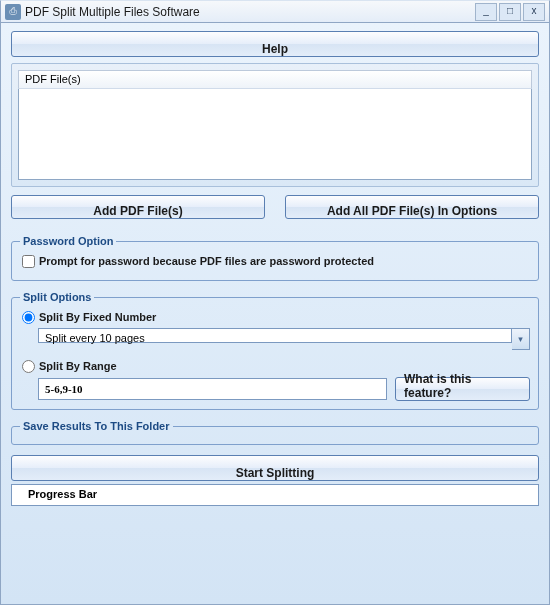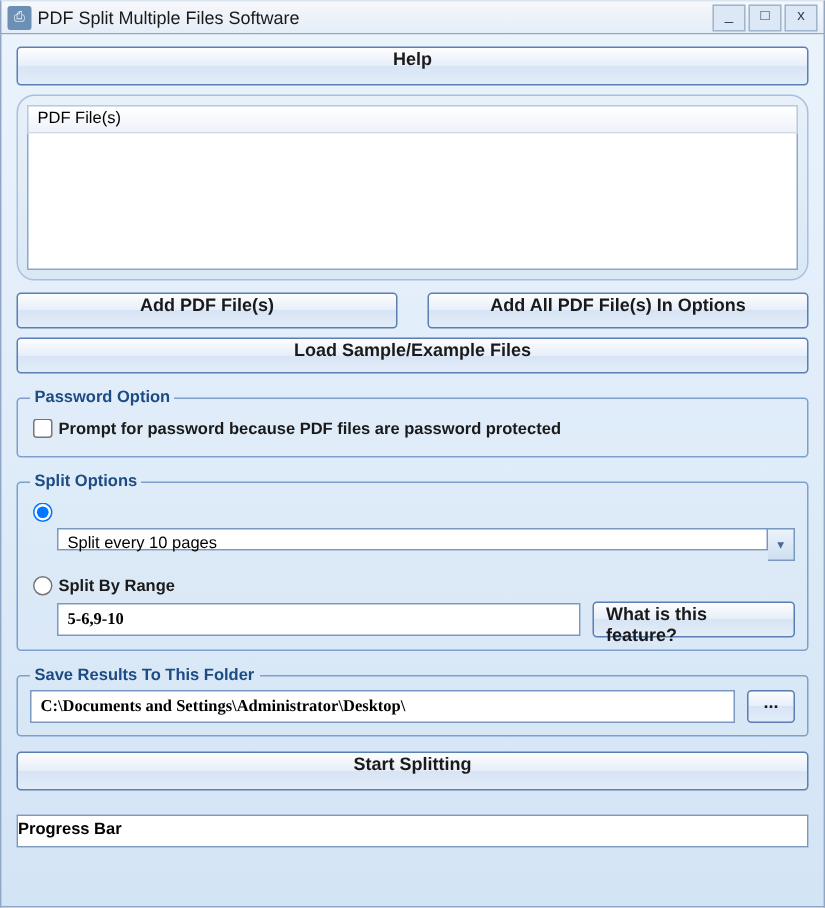--- a/index.html
+++ b/index.html
@@ -2,45 +2,45 @@
 <html><head>
   <meta charset="utf-8">
   <style>
     html,body{margin:0;padding:0;font-family:Tahoma,sans-serif;font-size:11px}
     body{background:#fff;width:550px;height:605px;overflow:hidden}
     .titlebar{height:23px;background:linear-gradient(to bottom,#f6f8fb,#e4edf8);border:1px solid #8fa6c4;border-top:1px solid #d9e4f1;display:flex;align-items:center;padding:0 4px;box-sizing:border-box}
     .titlebar .app-icon{width:16px;height:16px;background:#6b8fb5;border-radius:2px;margin-right:4px;display:flex;align-items:center;justify-content:center;color:#fff;font-size:9px}
     .titlebar .title{flex:1;font-weight:normal;font-size:12px;color:#1a1a1a}
     .winbtn{width:20px;height:16px;text-align:center;line-height:14px;border:1px solid #a0b4cc;background:#dce8f6;margin-left:2px;font-size:10px;color:#2a3f5a;cursor:pointer}
     .client{position:absolute;top:23px;left:0;right:0;bottom:0;background:linear-gradient(to bottom,#eaf3fc,#d3e4f5);border:1px solid #8fa6c4;border-top:none;box-sizing:border-box;padding:8px 10px}
-    .btn{background:linear-gradient(to bottom,#fdfdfe,#e6eefa 50%,#d7e4f4 50%,#e3edf9);border:1px solid #5a7fb2;border-radius:3px;height:24px;box-sizing:border-box;display:flex;align-items:flex-start;justify-content:center;font-weight:bold;font-size:12px;color:#1a1a1a;cursor:pointer}
+    .btn{background:linear-gradient(to bottom,#fdfdfe,#e6eefa 50%,#d7e4f4 50%,#e3edf9);border:1px solid #5a7fb2;border-radius:3px;height:24px;box-sizing:border-box;display:flex;align-items:flex-end;justify-content:center;font-weight:bold;font-size:12px;color:#1a1a1a;cursor:pointer}
     .help-btn{height:26px}
-    .panel{background:linear-gradient(to bottom,#e8f0f9,#dae8f6);border:1px solid #a9c0db;border-radius:12px;padding:6px;margin-top:6px;box-sizing:border-box}
+    .panel{background:linear-gradient(to bottom,#e8f0f9,#dae8f6);border:1px solid #a9c0db;border-radius:2px;padding:6px;margin-top:6px;box-sizing:border-box}
     .list-area{}
     .list-header{background:linear-gradient(to bottom,#fff,#eef3f9);border:1px solid #bcc9db;border-bottom:1px solid #d0dbea;height:19px;box-sizing:border-box;padding:2px 6px;font-size:11px}
     .list-body{background:#fff;border:1px solid #8ea7c5;border-top:none;height:90px}
     .btn-row{display:flex;gap:20px;margin-top:8px}
     .btn-row .btn{flex:1}
     fieldset{border:1px solid #7fa0cc;border-radius:3px;margin:10px 0 0 0;padding:4px 8px 8px 8px;background:transparent}
     legend{color:#1d4b84;font-size:11px;font-weight:bold;padding:0 3px}
-    .chk,.rad{display:flex;align-items:center;margin:4px 0}
+    .chk,.rad{display:flex;align-items:flex-start;margin:4px 0}
     .chk input,.rad input{margin:0 4px 0 2px}
     .chk label,.rad label{font-size:11px;color:#1a1a1a;font-weight:bold}
     .select-wrap{display:flex;margin-left:18px;margin-top:2px}
     .select{flex:1;background:#fff;border:1px solid #7b99c0;height:15px;box-sizing:border-box;padding:3px 6px;font-size:11px;font-weight:normal;position:relative}
     .select-arrow{width:18px;height:22px;background:linear-gradient(to bottom,#edf3fb,#cddff1);border:1px solid #7b99c0;border-left:none;box-sizing:border-box;display:flex;align-items:center;justify-content:center;color:#4a6a94;font-size:9px;cursor:pointer}
     .textbox{background:#fff;border:1px solid #7b99c0;height:22px;box-sizing:border-box;padding:3px 6px;font-size:11px;font-weight:bold;font-family:Tahoma}
     .range-row{display:flex;gap:8px;margin-left:18px;margin-top:2px;align-items:center}
     .range-row .textbox{width:352px}
     .range-row .btn{height:24px;padding:0 8px;font-size:12px}
     .folder-row{display:flex;gap:8px;align-items:center}
     .folder-row .textbox{flex:1}
     .browse-btn{width:32px;height:22px;font-size:12px;font-weight:bold}
     .start-btn{height:26px;margin-top:10px}
-    .progress{background:#fff;border:1px solid #7b99c0;height:22px;box-sizing:border-box;padding:3px 0;font-size:11px;font-weight:bold;margin-top:16px}
+    .progress{background:#fff;border:1px solid #7b99c0;height:22px;box-sizing:border-box;padding:3px 16px;font-size:11px;font-weight:bold;margin-top:3px}
   </style>
 </head>
 <body>
 
 <div class="titlebar">
   <div class="app-icon">⎙</div>
   <div class="title">PDF Split Multiple Files Software</div>
   <div class="winbtn">_</div>
   <div class="winbtn">□</div>
   <div class="winbtn">x</div>
@@ -59,64 +59,56 @@
 
   <div class="btn-row">
     <div class="btn">
         <span>Add PDF File(s)</span>
       </div>
     <div class="btn">
         <span>Add All PDF File(s) In Options</span>
       </div>
   </div>
   <div class="btn-row" style="margin-top:6px">
-    <div class="btn">
-        <span>Load Sample/Example Files</span>
-      </div>
   </div>
 
   <fieldset>
     <legend>Password Option</legend>
     <div class="chk">
       <input type="checkbox" style="">
       <label>Prompt for password because PDF files are password protected</label>
     </div>
   </fieldset>
 
   <fieldset>
     <legend>Split Options</legend>
 
     <div class="rad">
       <input type="radio" name="split" checked="" style="">
+      <label>Split By Fixed Number</label>
     </div>
     <div class="select-wrap">
       <div class="select">Split every 10 pages</div>
       <div class="select-arrow">▾</div>
     </div>
 
     <div class="rad" style="margin-top:10px">
       <input type="radio" name="split" style="">
       <label>Split By Range</label>
     </div>
     <div class="range-row">
       <input class="textbox" value="5-6,9-10" style="">
       <div class="btn">
           <span>What is this feature?</span>
         </div>
     </div>
   </fieldset>
 
   <fieldset>
     <legend>Save Results To This Folder</legend>
-    <div class="folder-row">
-      <input class="textbox" value="C:\Documents and Settings\Administrator\Desktop\" style="">
-      <div class="btn browse-btn">
-          <span>...</span>
-        </div>
-    </div>
   </fieldset>
 
   <div class="btn start-btn">
     <span>Start Splitting</span>
   </div>
 
   <div class="progress">Progress Bar</div>
 
 </div>
 

